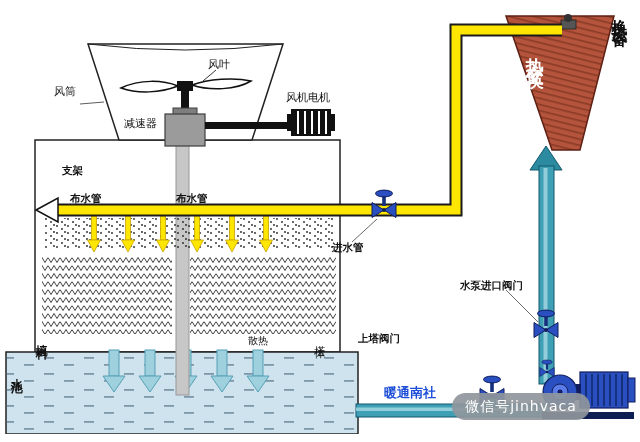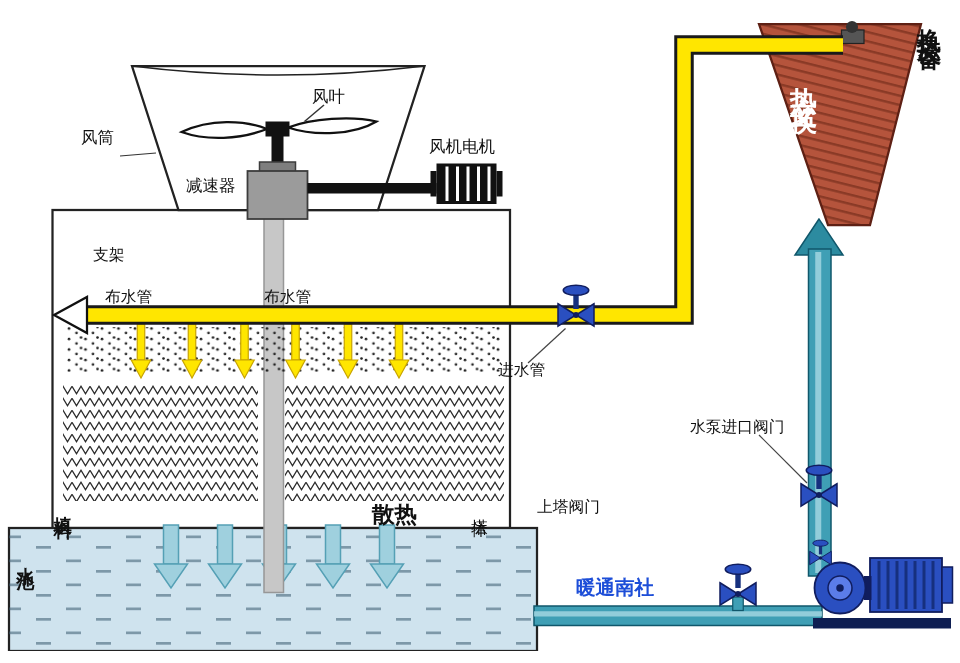--- a/index.html
+++ b/index.html
@@ -4,24 +4,24 @@
 <style>
   html,body{margin:0;padding:0;background:#fff;}
   .canvas{
     position:relative;width:640px;height:434px;background:#fff;overflow:hidden;
     font-family:"DejaVu Sans","Liberation Sans",sans-serif;color:#111;
   }
   .canvas svg{position:absolute;left:0;top:0;}
   .lbl{position:absolute;font-size:11px;line-height:1.15;white-space:nowrap;color:#111;}
   .v{writing-mode:vertical-rl;text-orientation:upright;letter-spacing:3px;}
   .bold{font-weight:bold;}
-  .lbl-small{font-size:10.5px;}
+  .lbl-small{font-size:10.5px;font-weight:bold;}
   .hx-eq{font-size:16px;font-weight:bold;letter-spacing:4px;}
   .hx{font-size:18px;font-weight:bold;color:#fff;letter-spacing:7px;}
-  .heat-diss{font-size:15px;font-weight:bold;}
+  .heat-diss{font-size:10px;font-weight:normal;}
   .pool-lbl{font-size:12px;}
   .fill-lbl{font-size:12px;}
   .wm-green{font-size:13px;color:#1d4ed8;font-weight:bold;}
   .wm-badge{
     position:absolute;left:452px;top:393px;width:138px;height:27px;
     background:rgba(143,150,156,.92);border-radius:14px;
     display:flex;align-items:center;justify-content:center;
     color:#fff;font-size:14px;letter-spacing:1px;
   }
 </style>
@@ -177,14 +177,17 @@
 <div class="lbl v fill-lbl bold" style="left:34px;top:334px">填料</div>
 <div class="lbl heat-diss" style="left:248px;top:335px">散热</div>
 <div class="lbl v" style="left:312px;top:336px">塔体</div>
 <div class="lbl v pool-lbl bold" style="left:9px;top:368px">水池</div>
 <div class="lbl lbl-small" style="left:460px;top:279px">水泵进口阀门</div>
 <div class="lbl lbl-small" style="left:358px;top:332px">上塔阀门</div>
 <div class="lbl v hx-eq" style="left:610px;top:6px">换热设备</div>
 <div class="lbl v hx" style="left:524px;top:44px">热交换</div>
 
 <div class="lbl wm-green" style="left:384px;top:386px">暖通南社</div>
+<div class="wm-badge">
+  <span>微信号jinhvaca</span>
+</div>
 
 </div>
 
 </body></html>

